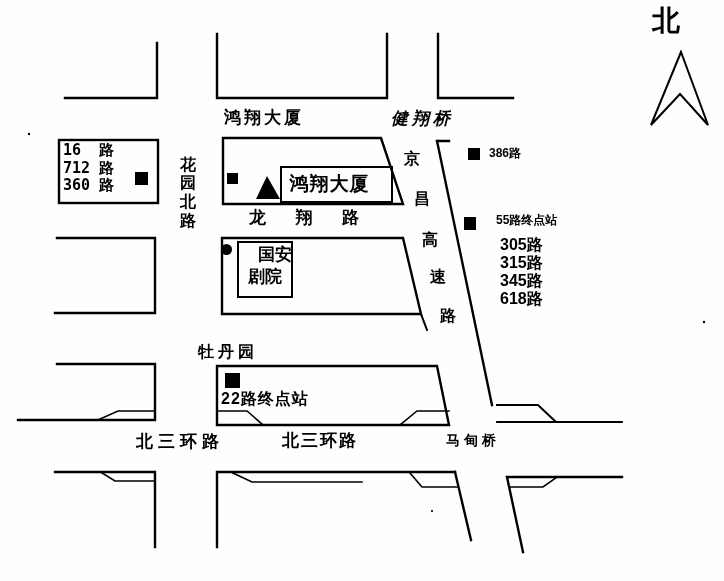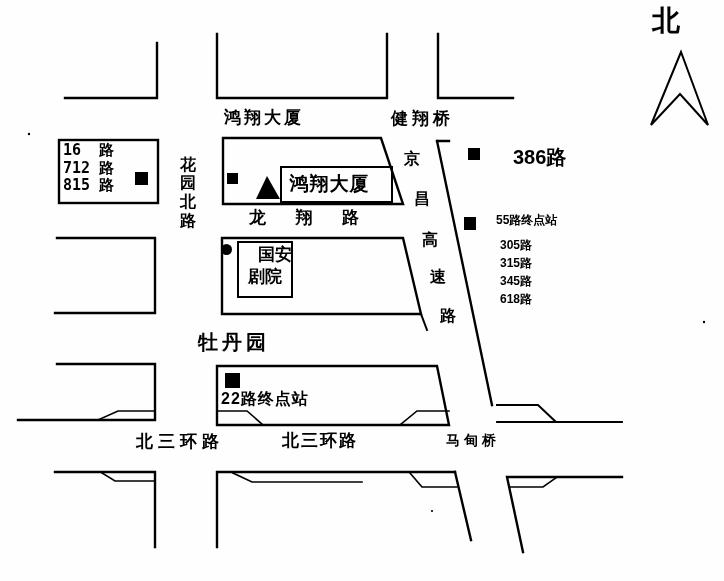--- a/index.html
+++ b/index.html
@@ -66,26 +66,26 @@
       <rect x="464" y="217" width="12" height="13"></rect>
       <rect x="225" y="373" width="15" height="15"></rect>
 
       <circle cx="29" cy="134" r="1.2"></circle>
       <circle cx="704" cy="322" r="1.2"></circle>
       <circle cx="432" cy="511" r="1.1"></circle>
     </g>
   </svg>
 
   <div class="lbl" style="left:224px;top:109px;font-size:17px;letter-spacing:3px;">鸿翔大厦</div>
-  <div class="lbl" style="left:391px;top:110px;font-size:17px;letter-spacing:4px;">健翔桥</div>
+  <div class="lbl" style="left:391px;top:110px;font-size:17px;letter-spacing:4px;font-style:italic;">健翔桥</div>
 
   <div class="stoplist" style="left:63px;top:142px;font-size:15px;line-height:17.5px;text-align:center;">
     <div>16  路</div>
     <div>712 路</div>
-    <div>815 路</div>
+    <div>360 路</div>
   </div>
 
   <div class="vchar" style="left:178px;top:155px;font-size:16px;">花</div>
   <div class="vchar" style="left:178px;top:173px;font-size:16px;">园</div>
   <div class="vchar" style="left:178px;top:192px;font-size:16px;">北</div>
   <div class="vchar" style="left:178px;top:211px;font-size:16px;">路</div>
 
   <div class="lbl ctr" style="left:282px;top:174px;width:95px;font-size:19px;letter-spacing:1px;">鸿翔大厦</div>
 
   <div class="lbl flexrow" style="left:249px;top:209px;width:110px;font-size:17px;">
@@ -96,30 +96,30 @@
 
   <div class="lbl ctr" style="left:239px;top:246px;width:72px;font-size:17px;">国安</div>
   <div class="lbl ctr" style="left:239px;top:268px;width:52px;font-size:17px;">剧院</div>
 
   <div class="vchar" style="left:402px;top:149px;font-size:16px;">京</div>
   <div class="vchar" style="left:412px;top:189px;font-size:16px;">昌</div>
   <div class="vchar" style="left:420px;top:230px;font-size:16px;">高</div>
   <div class="vchar" style="left:428px;top:267px;font-size:16px;">速</div>
   <div class="vchar" style="left:438px;top:306px;font-size:16px;">路</div>
 
-  <div class="lbl" style="left:513px;top:147px;font-size:20px;">386路</div>
+  <div class="lbl" style="left:489px;top:147px;font-size:12px;">386路</div>
   <div class="lbl" style="left:496px;top:214px;font-size:12px;">55路终点站</div>
-  <div class="lbl" style="left:500px;top:236px;font-size:12px;line-height:18px;">
+  <div class="lbl" style="left:500px;top:236px;font-size:16px;line-height:18px;">
     <div>305路</div>
     <div>315路</div>
     <div>345路</div>
     <div>618路</div>
   </div>
 
-  <div class="lbl" style="left:151px;top:332px;font-size:20px;letter-spacing:4px;padding-left:47px;">牡丹园</div>
+  <div class="lbl" style="left:151px;top:344px;font-size:16px;letter-spacing:4px;padding-left:47px;">牡丹园</div>
   <div class="lbl" style="left:221px;top:391px;font-size:16px;letter-spacing:1px;">22路终点站</div>
   <div class="lbl" style="left:136px;top:433px;font-size:17px;letter-spacing:5px;">北三环路</div>
   <div class="lbl" style="left:282px;top:432px;font-size:17px;letter-spacing:2px;">北三环路</div>
   <div class="lbl" style="left:446px;top:433px;font-size:14px;letter-spacing:4px;">马甸桥</div>
 
   <div class="lbl" style="left:652px;top:6px;font-size:28px;">北</div>
 
 </div>
 
 </body></html>

